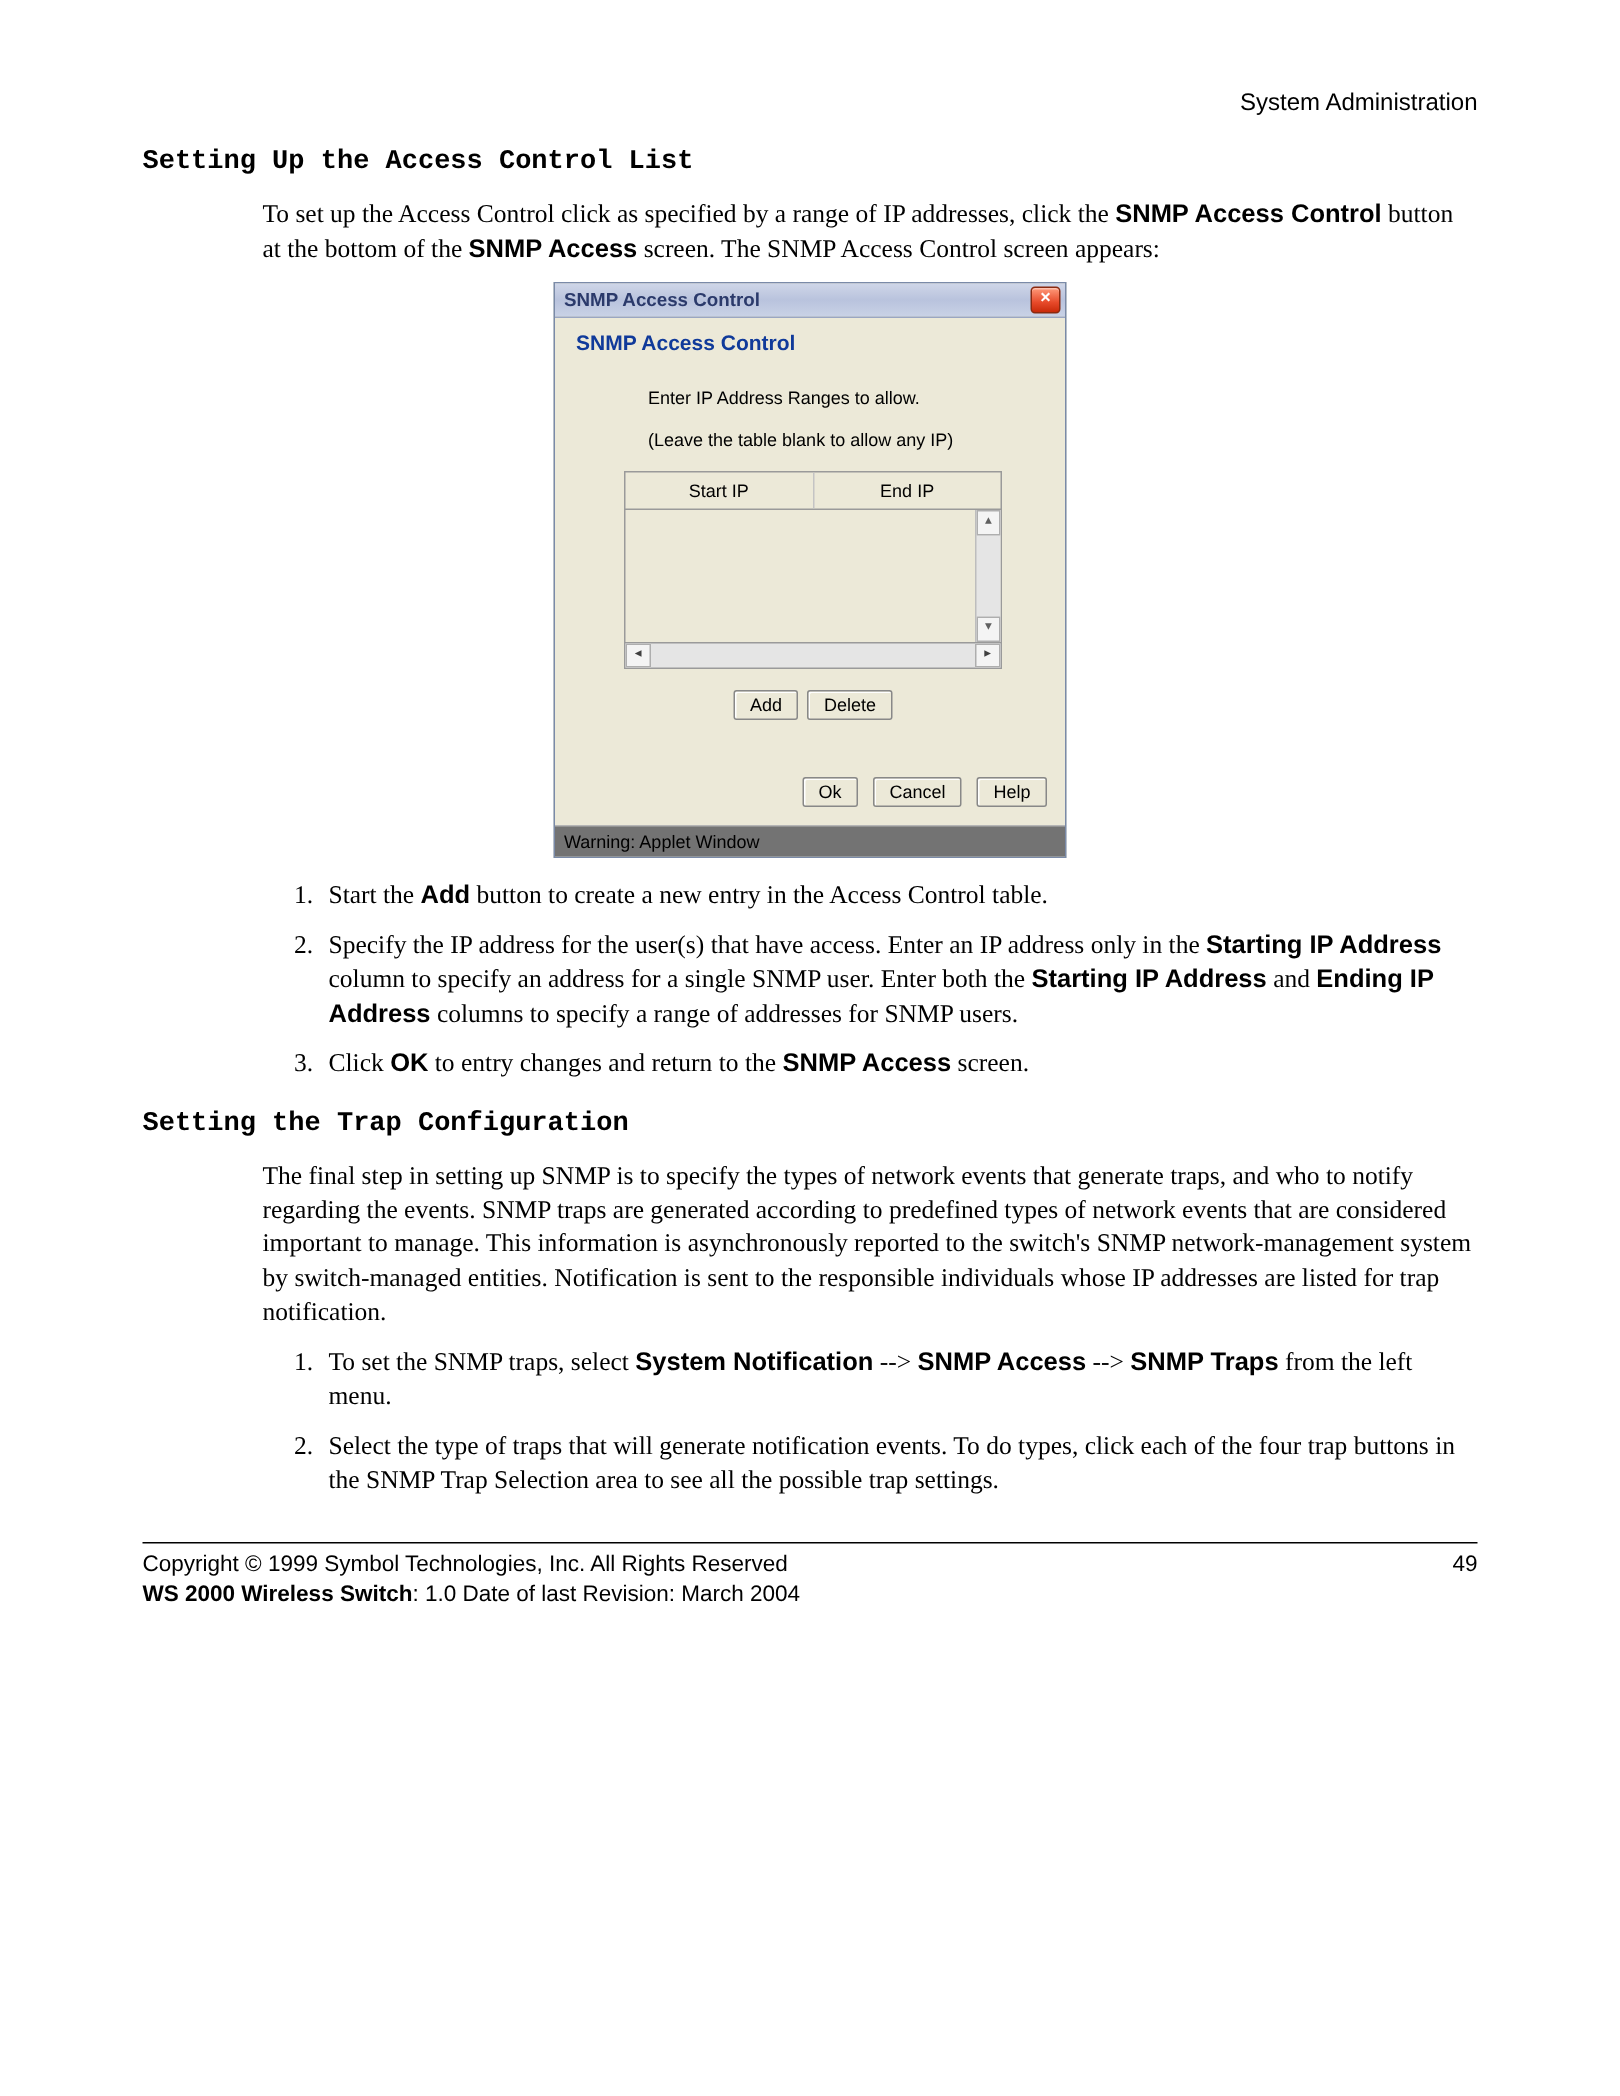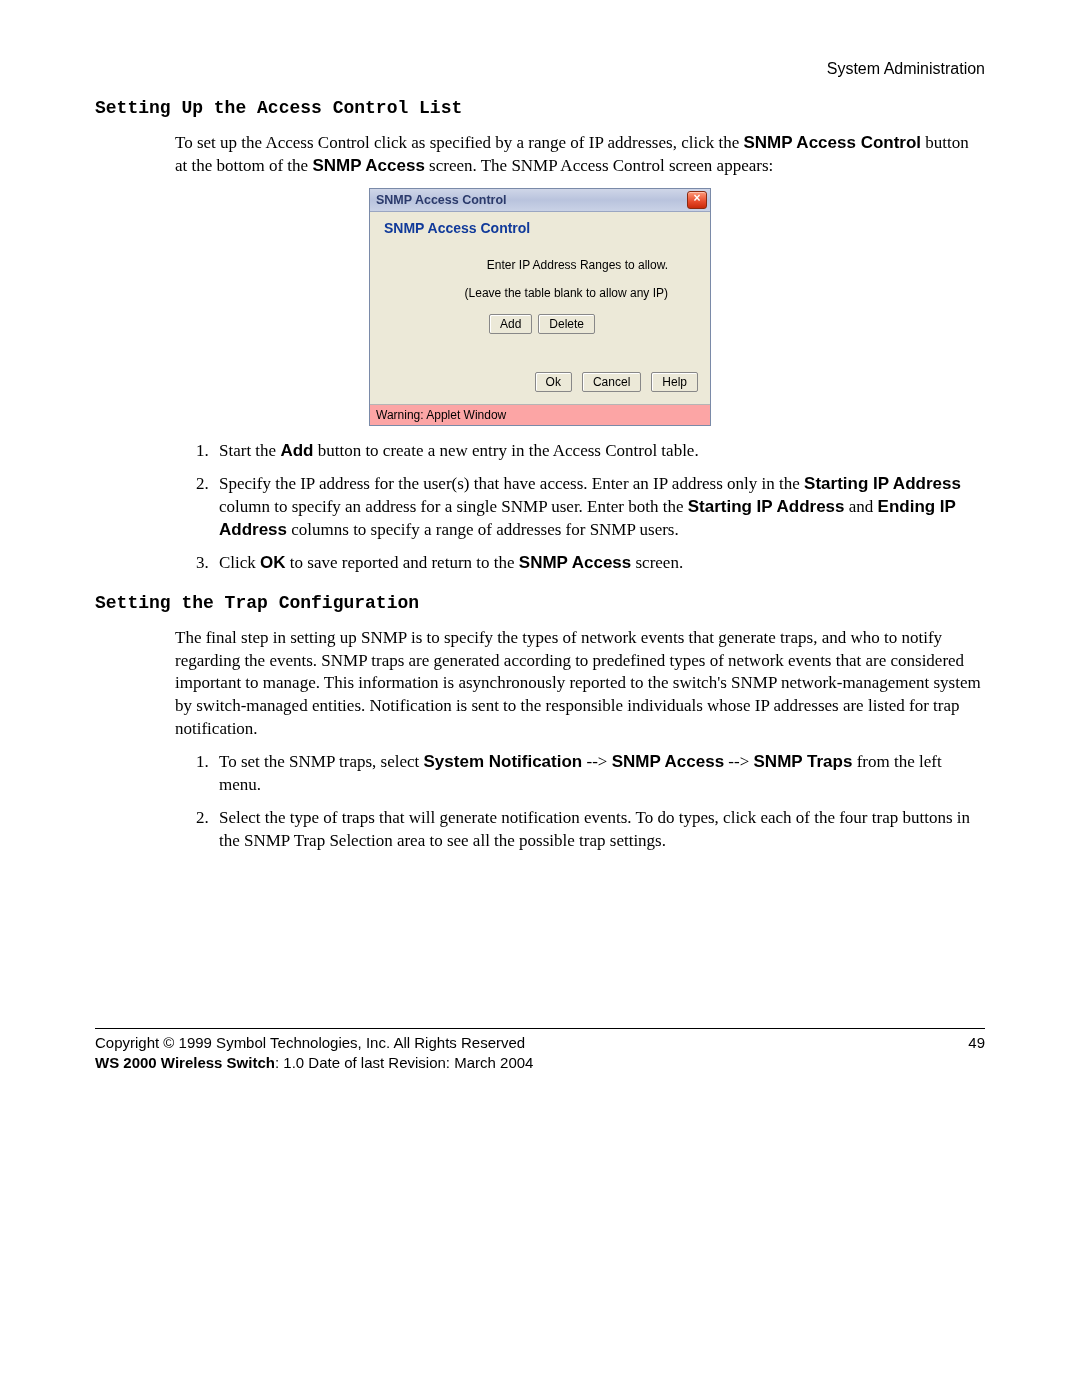--- a/index.html
+++ b/index.html
@@ -84,21 +84,21 @@
   }
   .panel-title {
     color: #103a9a;
     font-weight: bold;
     font-size: 14px;
     padding: 2px 4px 8px 10px;
   }
   .dialog-body {
     padding: 10px 38px 10px 42px;
   }
-  .hint { margin: 4px 0 14px 16px; font-size: 12px; text-align: right; }
+  .hint { margin: 4px 0 14px 16px; font-size: 12px; }
   .table-area {
     margin-top: 10px;
   }
   .table-head {
     display: flex;
     border: 1px solid #9a9a9a;
     background: #ece9d8;
   }
   .th {
     flex: 1;
@@ -160,21 +160,21 @@
     box-shadow: inset 1px 1px 0 #fff;
   }
   .bottom-row {
     display: flex;
     justify-content: flex-end;
     gap: 10px;
     padding: 22px 8px 8px 8px;
   }
   .statusbar {
     border-top: 1px solid #b5b5b5;
-    background: #fca5a5;
+    background: #737373;
     padding: 3px 6px;
     font-size: 12px;
   }
 
   
   ol.steps {
     margin: 6px 0 18px 0;
     padding-left: 118px;
   }
   ol.steps li {
@@ -223,20 +223,37 @@
       <div class="titlebar">
         <span class="titlebar-text">SNMP Access Control</span>
         <div class="close-btn">×</div>
       </div>
       <div class="dialog-inner">
         <div class="panel-title">SNMP Access Control</div>
         <div class="dialog-body">
           <div class="hint">Enter IP Address Ranges to allow.</div>
           <div class="hint" style="margin-top:12px">(Leave the table blank to allow any IP)</div>
 
+          <div class="table-area">
+            <div class="table-head">
+              <div class="th">Start IP</div>
+              <div class="th">End IP</div>
+            </div>
+            <div class="table-body">
+              <div class="tb-inner"></div>
+              <div class="vscroll">
+                <div class="sbtn">▴</div>
+                <div class="sbtn">▾</div>
+              </div>
+            </div>
+            <div class="hscroll">
+              <div class="hbtn">◂</div>
+              <div class="hbtn">▸</div>
+            </div>
+          </div>
 
           <div class="action-row">
             <div class="btn">Add</div>
             <div class="btn">Delete</div>
           </div>
         </div>
 
         <div class="bottom-row">
           <div class="btn">Ok</div>
           <div class="btn">Cancel</div>
@@ -248,21 +265,21 @@
   </div>
 
   <ol class="steps">
     <li>
       <span>Start the </span><span class="sans-bold">Add</span><span> button to create a new entry in the Access Control table.</span>
     </li>
     <li>
       <span>Specify the IP address for the user(s) that have access. Enter an IP address only in the </span><span class="sans-bold">Starting IP Address</span><span> column to specify an address for a single SNMP user. Enter both the </span><span class="sans-bold">Starting IP Address</span><span> and </span><span class="sans-bold">Ending IP Address</span><span> columns to specify a range of addresses for SNMP users.</span>
     </li>
     <li>
-      <span>Click </span><span class="sans-bold">OK</span><span> to save reported and return to the </span><span class="sans-bold">SNMP Access</span><span> screen.</span>
+      <span>Click </span><span class="sans-bold">OK</span><span> to entry changes and return to the </span><span class="sans-bold">SNMP Access</span><span> screen.</span>
     </li>
   </ol>
 
   <h2 class="section">Setting the Trap Configuration</h2>
 
   <div class="body-indent">
     <p>The final step in setting up SNMP is to specify the types of network events that generate traps, and who to notify regarding the events. SNMP traps are generated according to predefined types of network events that are considered important to manage. This information is asynchronously reported to the switch's SNMP network-management system by switch-managed entities. Notification is sent to the responsible individuals whose IP addresses are listed for trap notification.</p>
   </div>
 
   <ol class="steps">

